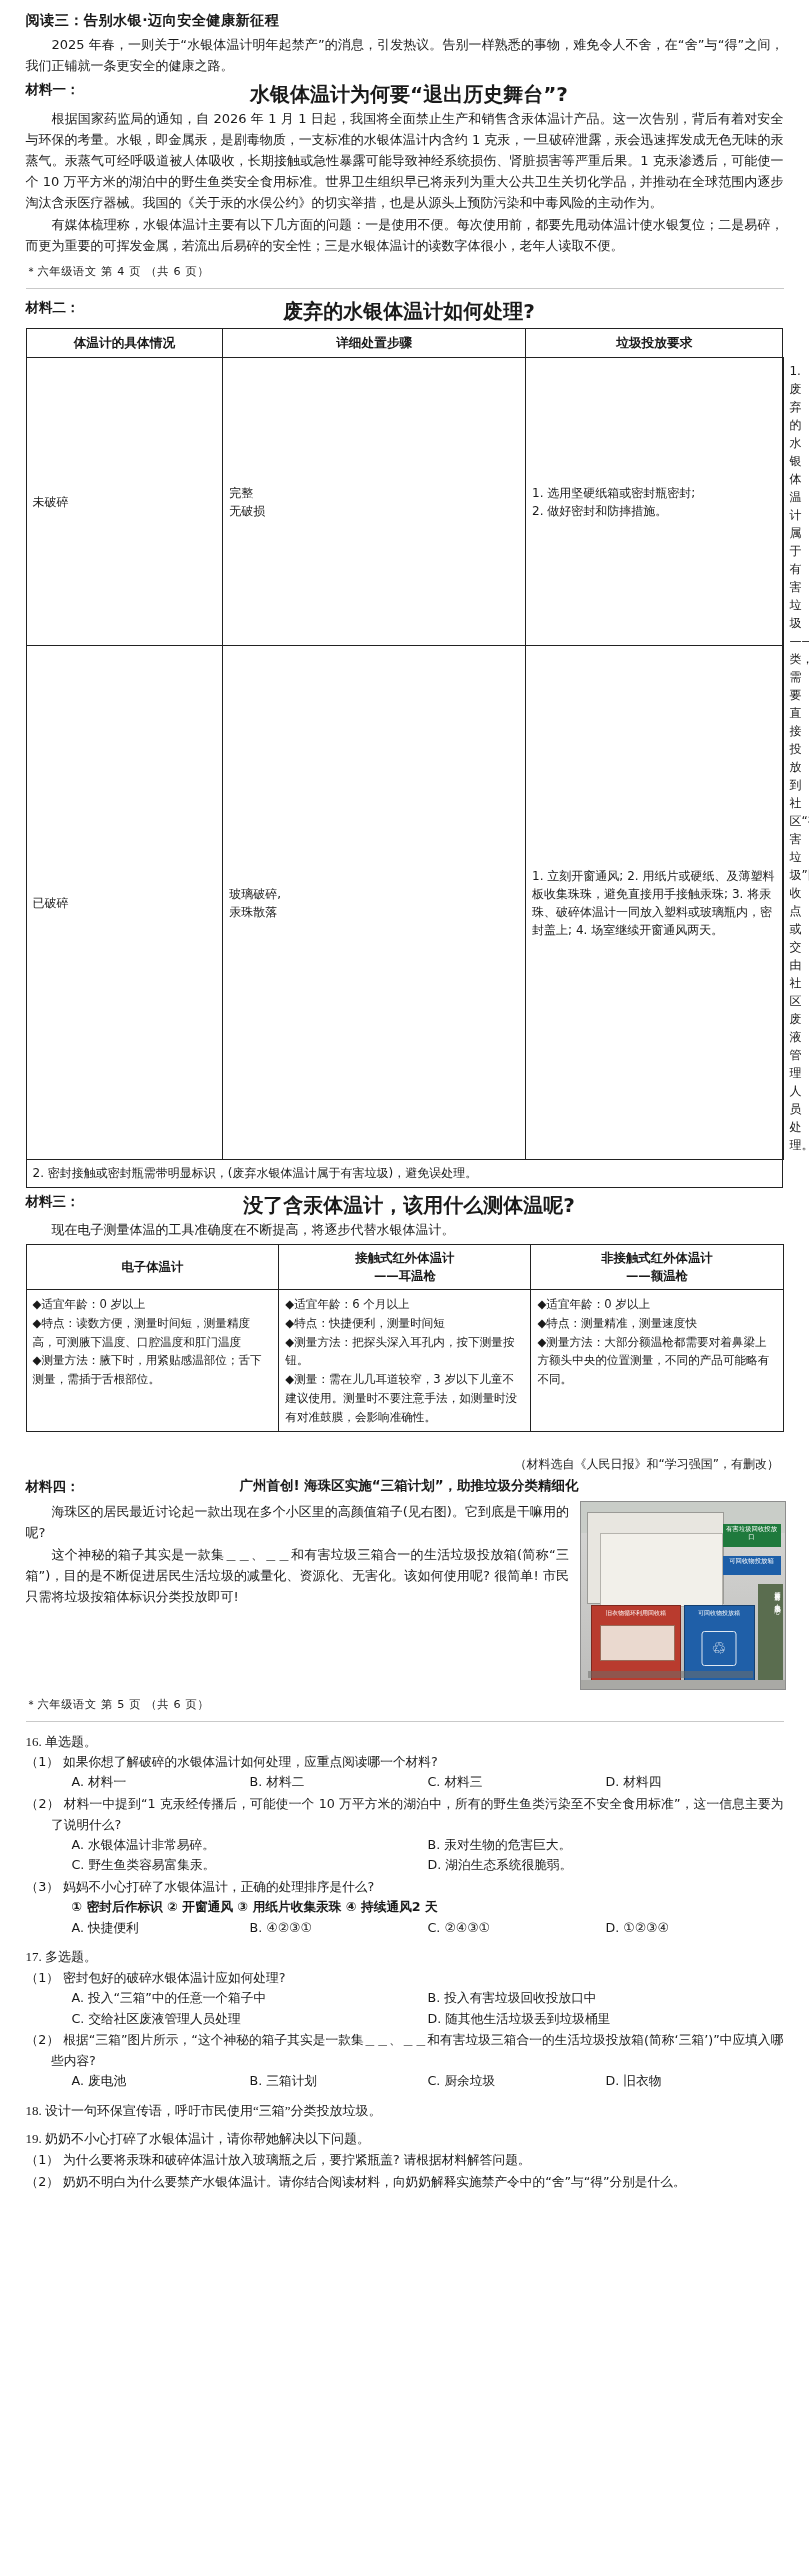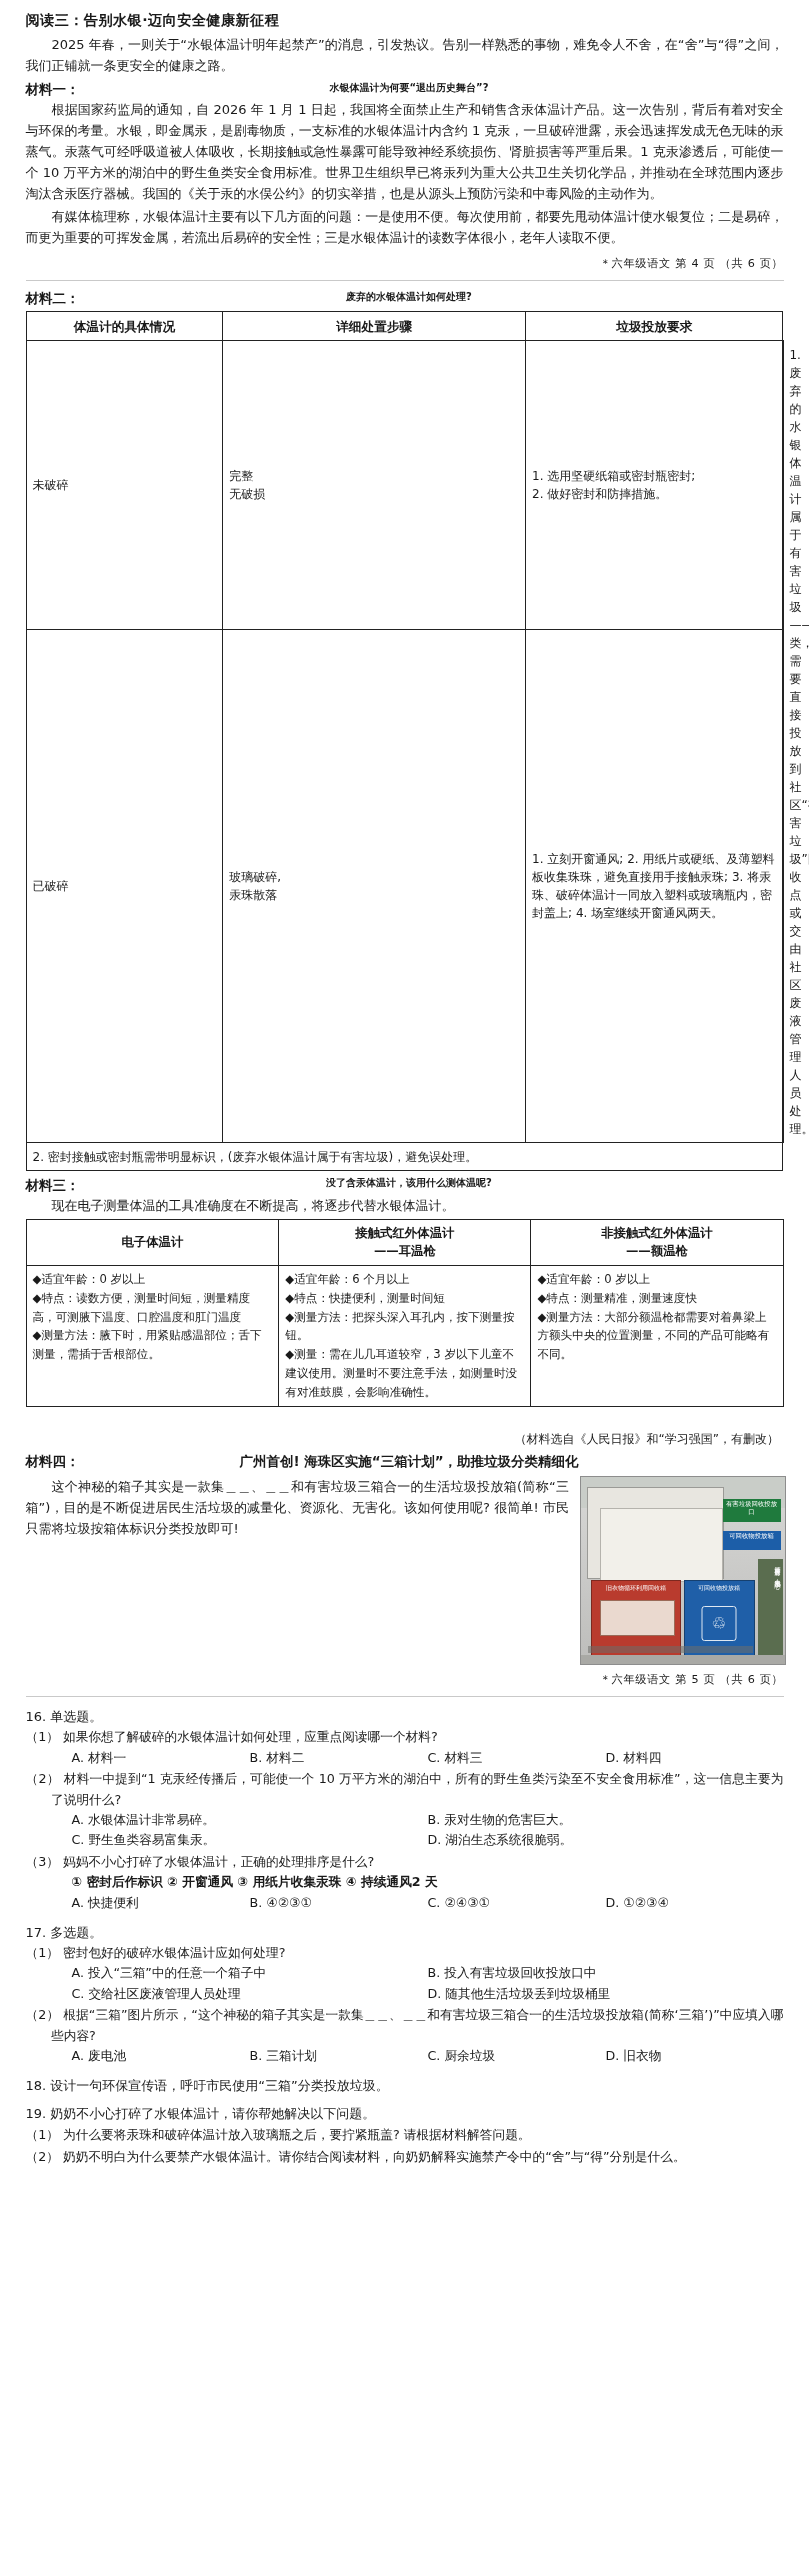--- a/index.html
+++ b/index.html
@@ -40,28 +40,28 @@
   .mat-label {
     font-weight: bold;
     font-size: 13.5px;
     white-space: nowrap;
     padding-top: 0.7px;
   }
   .mat-title {
     flex: 1;
     text-align: center;
     font-weight: bold;
-    font-size: 10px;
+    font-size: 20px;
     padding-right: 45px;
   }
   .mat-title.small {
     font-size: 13.5px;
   }
   .footer {
-    text-align: right;
+    text-align: left;
     font-size: 11.2px;
     margin-top: 7.5px;
     letter-spacing: 0.7px;
   }
   .hr {
     border: none;
     border-top: 0.7px solid #c9c9c9;
     margin: 9px 0 9px 0;
   }
   
@@ -184,20 +184,21 @@
     font-size: 12px;
     margin-top: 24px;
     padding-right: 4.5px;
   }
   
   .q-block { margin-top: 3px; }
   .q-head {
     font-size: 13px;
     font-weight: normal;
     margin: 10.5px 0 1.5px 0;
+    font-family: Liberation Serif, serif;
   }
   .q-sub {
     font-size: 12.7px;
     line-height: 1.6;
     margin: 1.5px 0 0 0;
     padding-left: 25.5px;
     text-indent: -25.5px;
     text-align: justify;
   }
   .opts {
@@ -312,20 +313,21 @@
 
   <div class="attribution">（材料选自《人民日报》和“学习强国”，有删改）</div>
 
   <div class="mat-row">
     <div class="mat-label">材料四：</div>
     <div class="mat-title small">广州首创! 海珠区实施“三箱计划”，助推垃圾分类精细化</div>
   </div>
 
   <div class="m4-wrap">
     <div class="m4-text">
+      <p class="para">海珠区的居民最近讨论起一款出现在多个小区里的高颜值箱子(见右图)。它到底是干嘛用的呢?</p>
       <p class="para">这个神秘的箱子其实是一款集＿＿、＿＿和有害垃圾三箱合一的生活垃圾投放箱(简称“三箱”)，目的是不断促进居民生活垃圾的减量化、资源化、无害化。该如何使用呢? 很简单! 市民只需将垃圾按箱体标识分类投放即可!</p>
     </div>
     <div class="m4-img">
       <div class="photo">
         <div class="sky"></div>
         <div class="shelter">
           <div class="shelter-inner"></div>
         </div>
         <div class="green-sign">有害垃圾回收投放口</div>
         <div class="blue-sign">可回收物投放箱</div>

